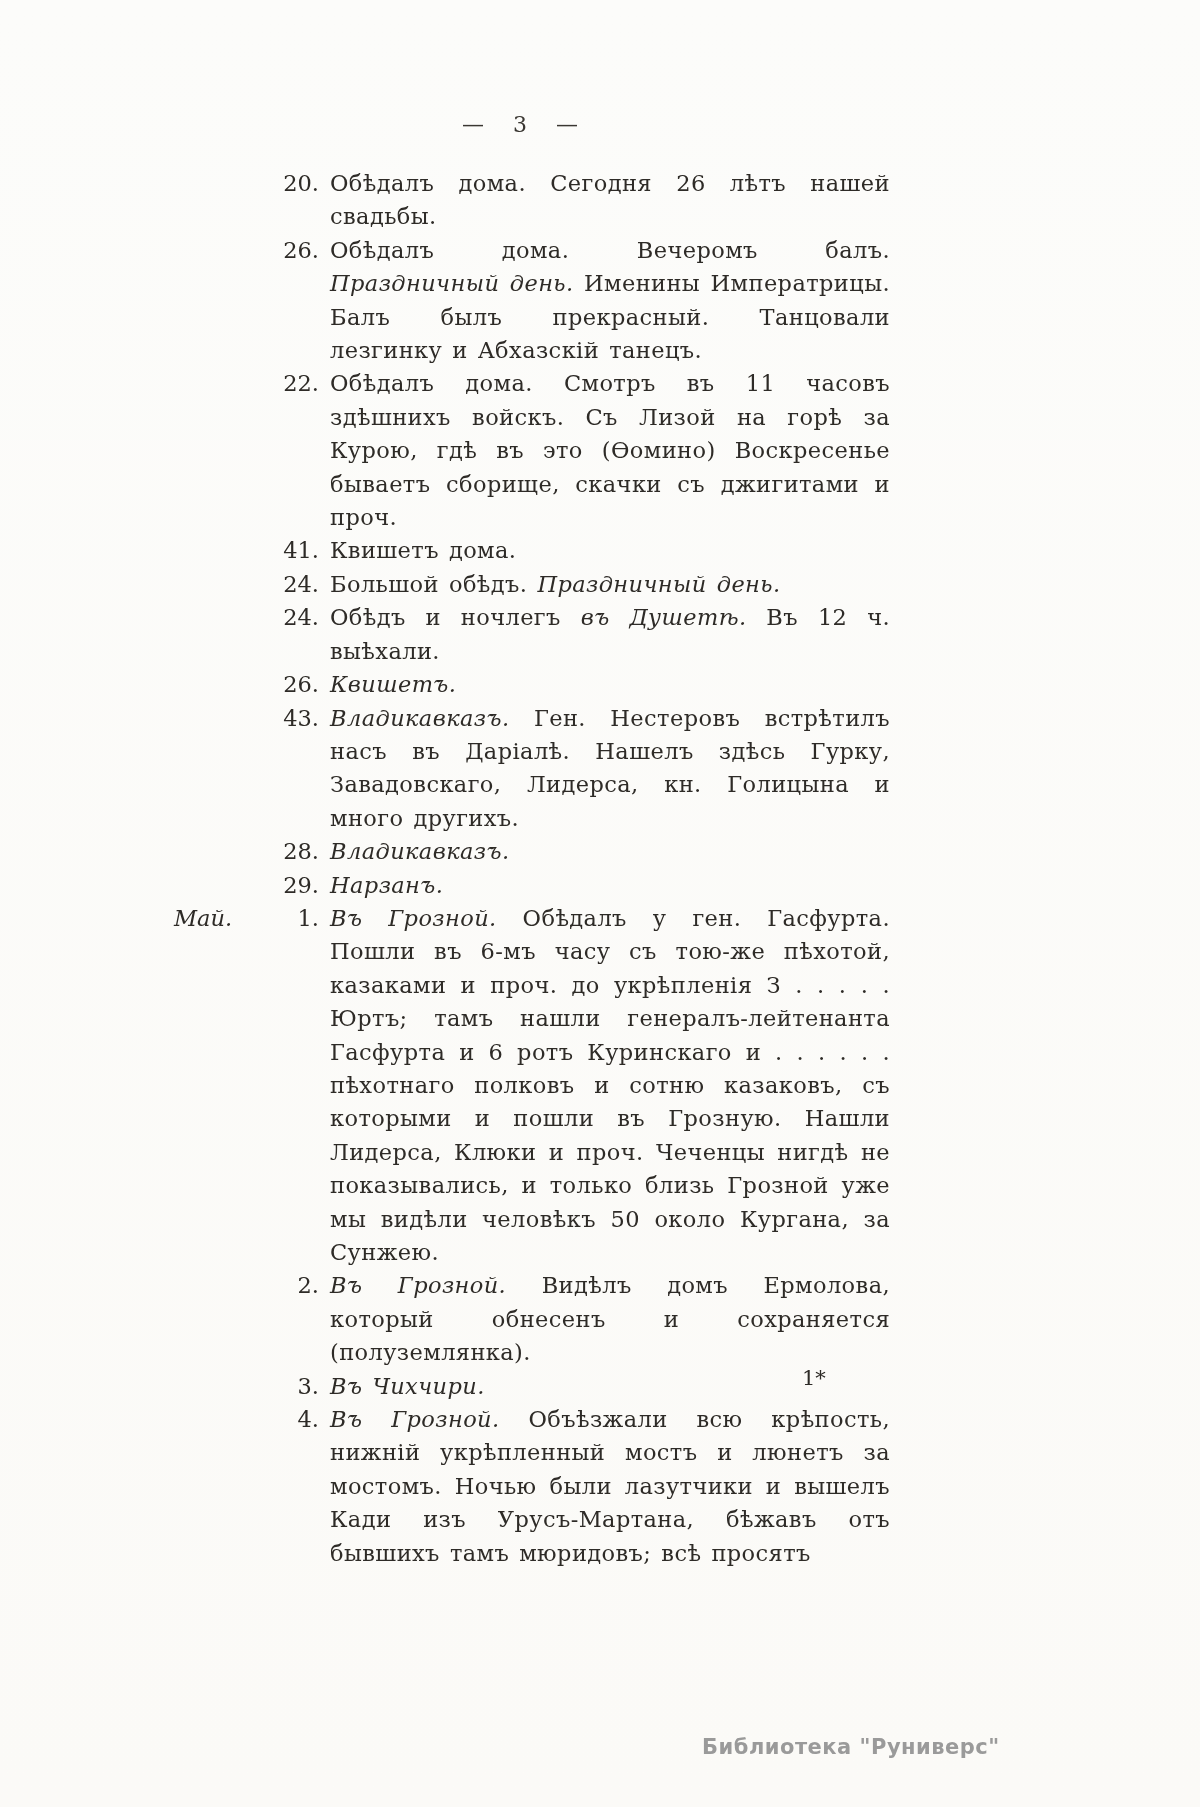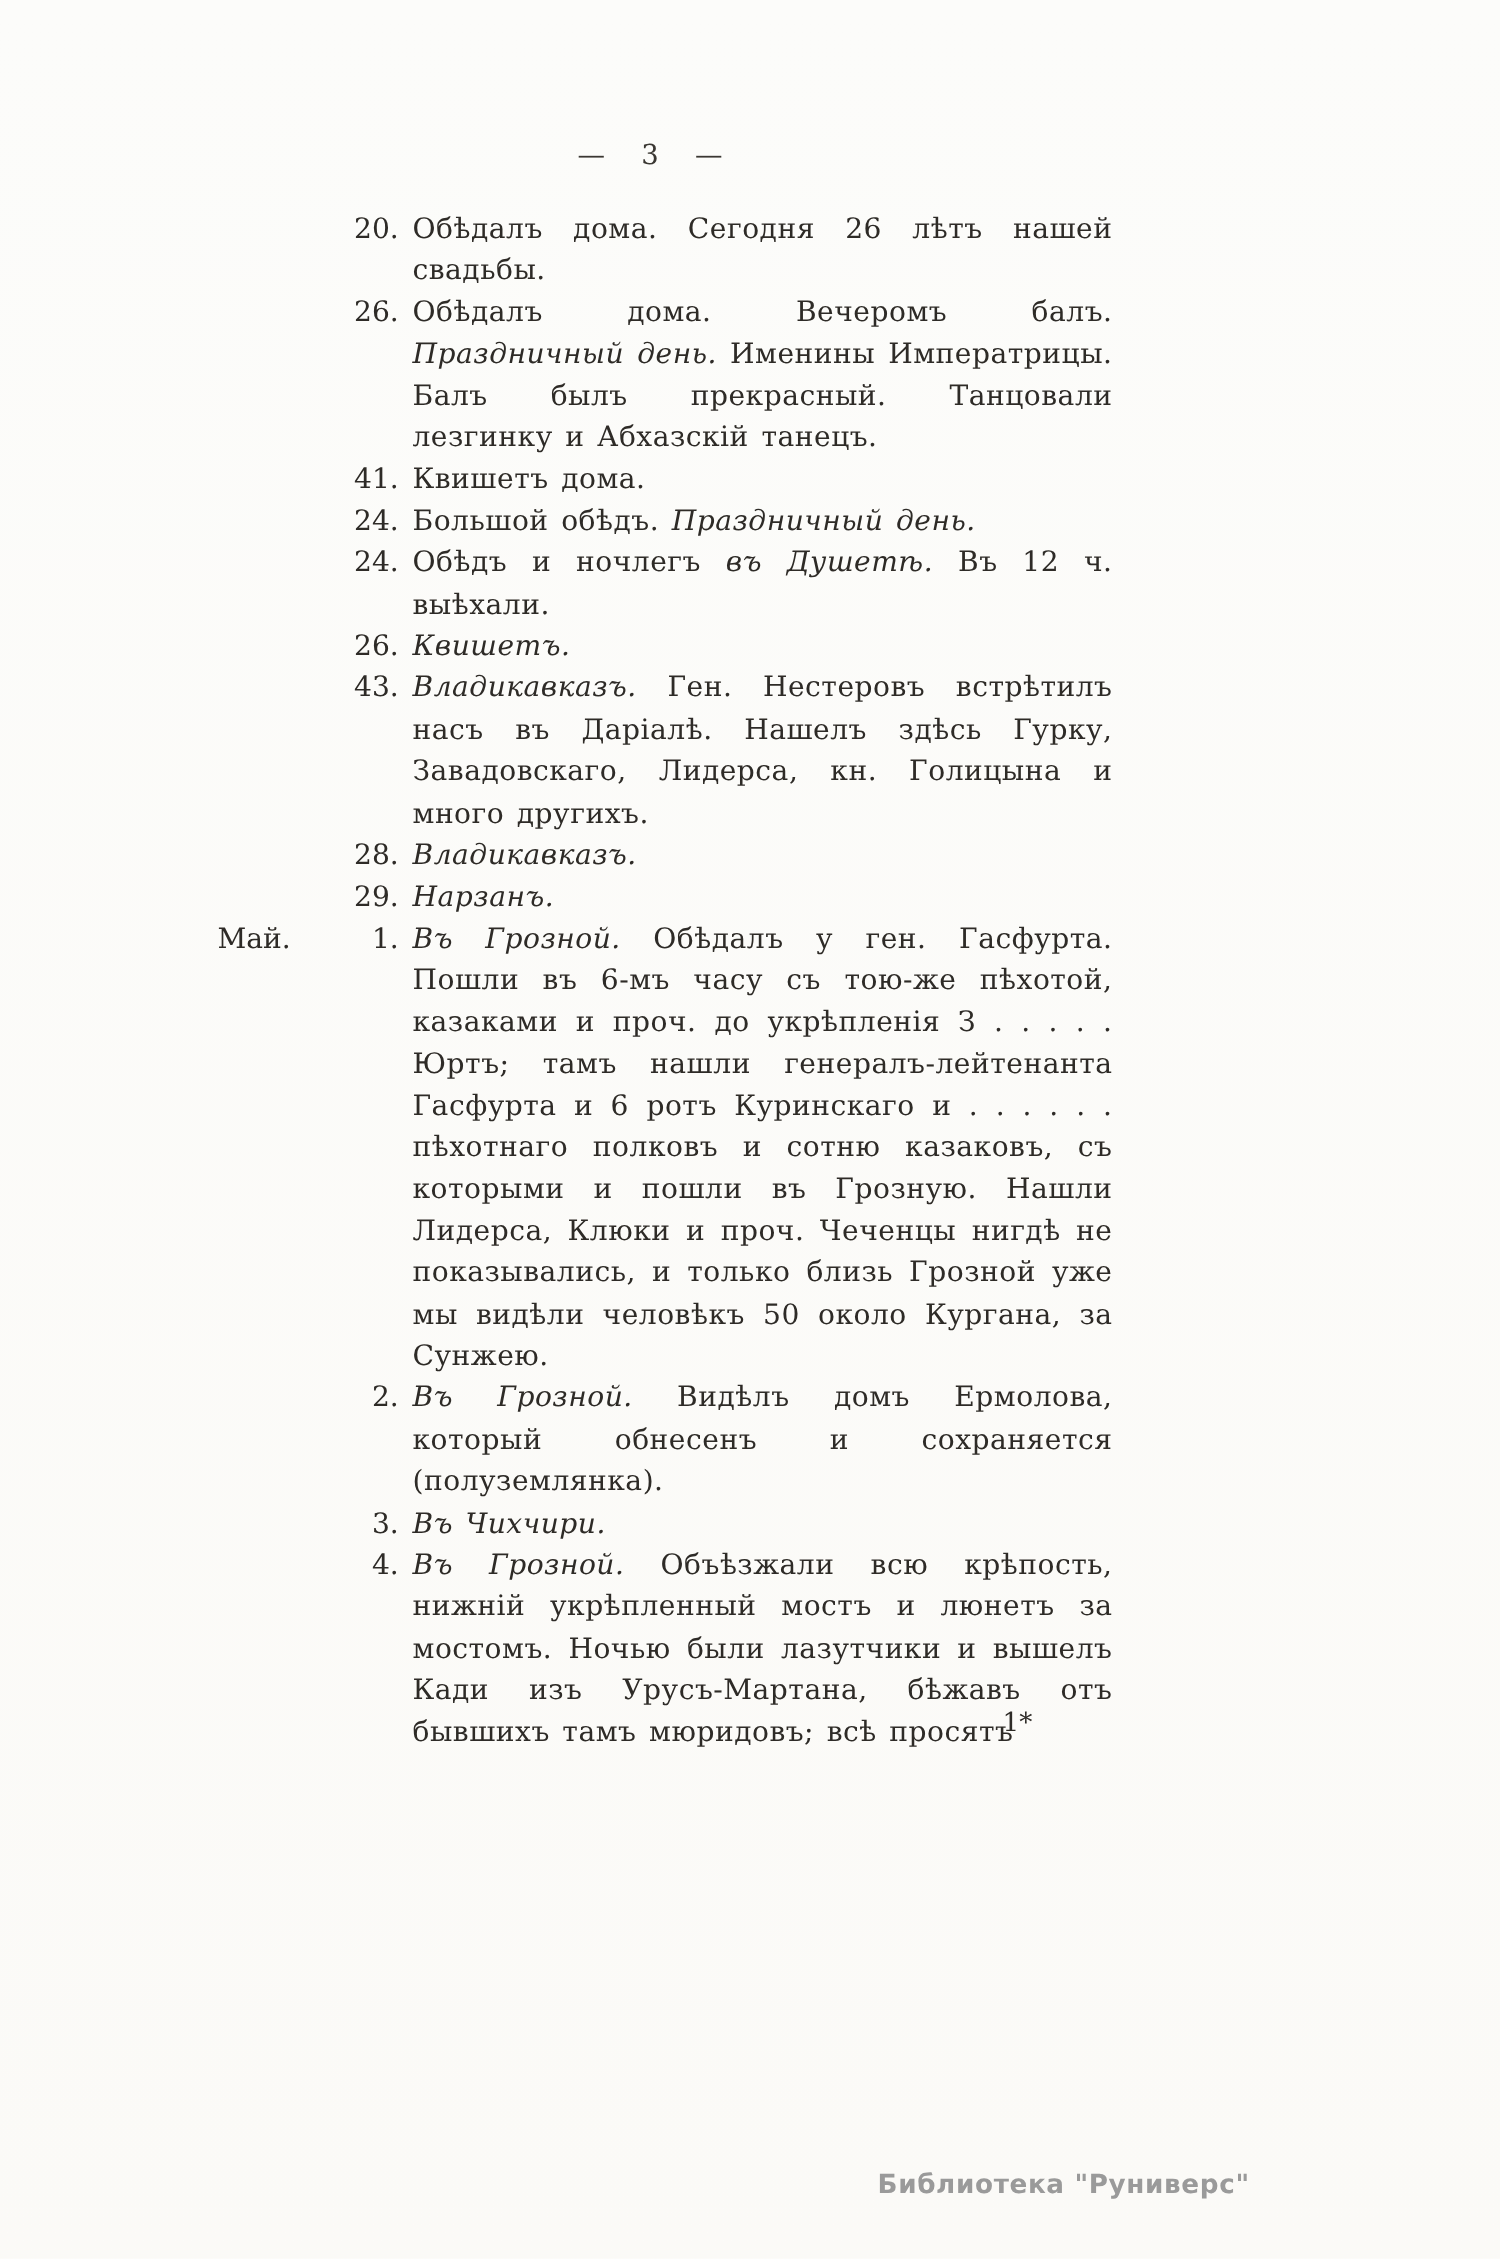--- a/index.html
+++ b/index.html
@@ -46,20 +46,21 @@
     flex: 1;
     text-align: justify;
     letter-spacing: 0.4px;
     word-spacing: 2.5px;
   }
   .seg.italic { font-style: italic; margin-top: 27px; }
   .month-label {
     position: absolute;
     left: -98px;
     top: 0;
+    font-style: italic;
   }
   .sig-mark {
     position: absolute;
     left: 802px;
     top: 1366px;
     font-size: 21px;
   }
   .watermark {
     position: absolute;
     left: 702px;
@@ -78,20 +79,24 @@
   <div class="page-number">— 3 —</div>
 
   <div class="entries" id="entries">
       <div class="entry">
         <span class="entry-num">20.</span>
         <span class="entry-text"><span class="seg">Обѣдалъ дома. Сегодня 26 лѣтъ нашей свадьбы.</span></span>
       </div>
       <div class="entry">
         <span class="entry-num">26.</span>
         <span class="entry-text"><span class="seg">Обѣдалъ дома. Вечеромъ балъ. </span><span class="seg italic">Праздничный день.</span><span class="seg"> Именины Императрицы. Балъ былъ прекрасный. Танцовали лезгинку и Абхазскій танецъ.</span></span>
+      </div>
+      <div class="entry">
+        <span class="entry-num">22.</span>
+        <span class="entry-text"><span class="seg">Обѣдалъ дома. Смотръ въ 11 часовъ здѣшнихъ войскъ. Съ Лизой на горѣ за Курою, гдѣ въ это (Ѳомино) Воскресенье бываетъ сборище, скачки съ джигитами и проч.</span></span>
       </div>
       <div class="entry">
         <span class="entry-num">41.</span>
         <span class="entry-text"><span class="seg">Квишетъ дома.</span></span>
       </div>
       <div class="entry">
         <span class="entry-num">24.</span>
         <span class="entry-text"><span class="seg">Большой обѣдъ. </span><span class="seg italic">Праздничный день.</span></span>
       </div>
       <div class="entry">

